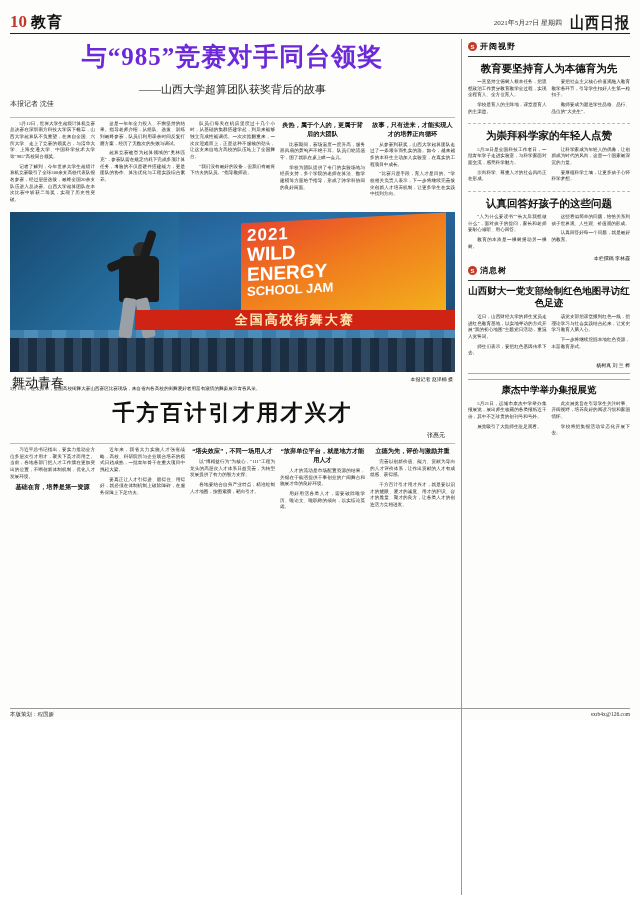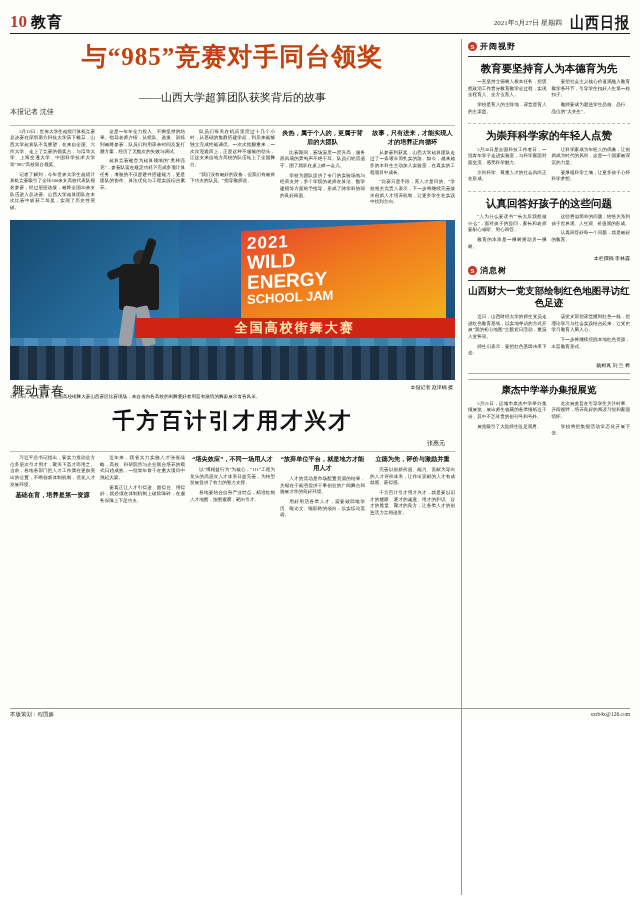--- a/index.html
+++ b/index.html
@@ -72,22 +72,22 @@
     padding-left: 6px;
   }
 
   
   .headline {
     text-align: center;
     font-size: 25px;
     font-weight: bold;
     letter-spacing: 1px;
     line-height: 1.15;
-    margin: 4px 0 18px 0;
-    color: #c2410c;
+    margin: 4px 0 10px 0;
+    color: #6d28d9;
   }
   .subheadline {
     text-align: center;
     font-size: 11px;
     color: #222;
     margin-bottom: 2px;
   }
   .byline {
     text-align: left;
     font-size: 7px;

